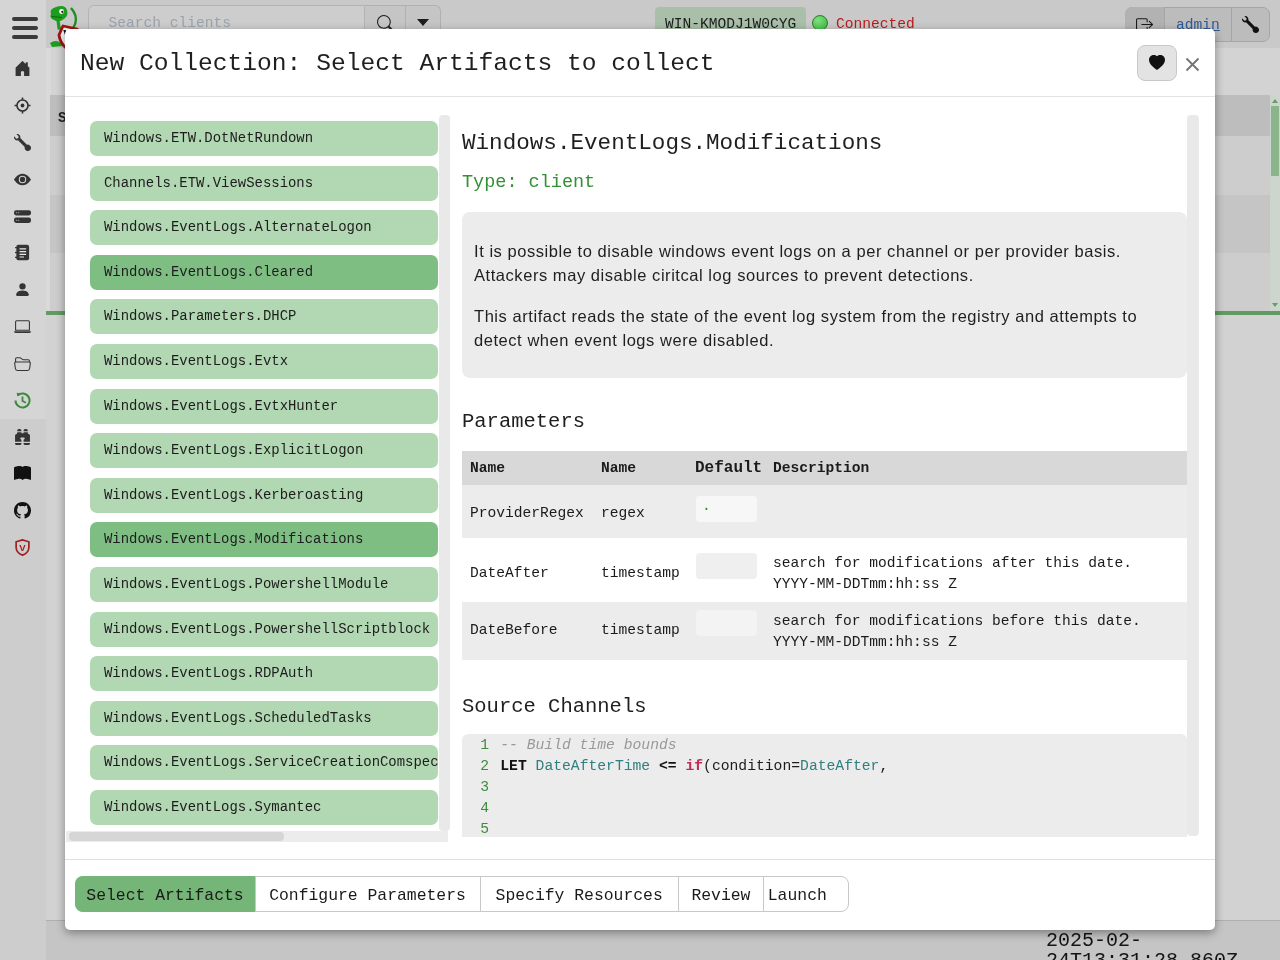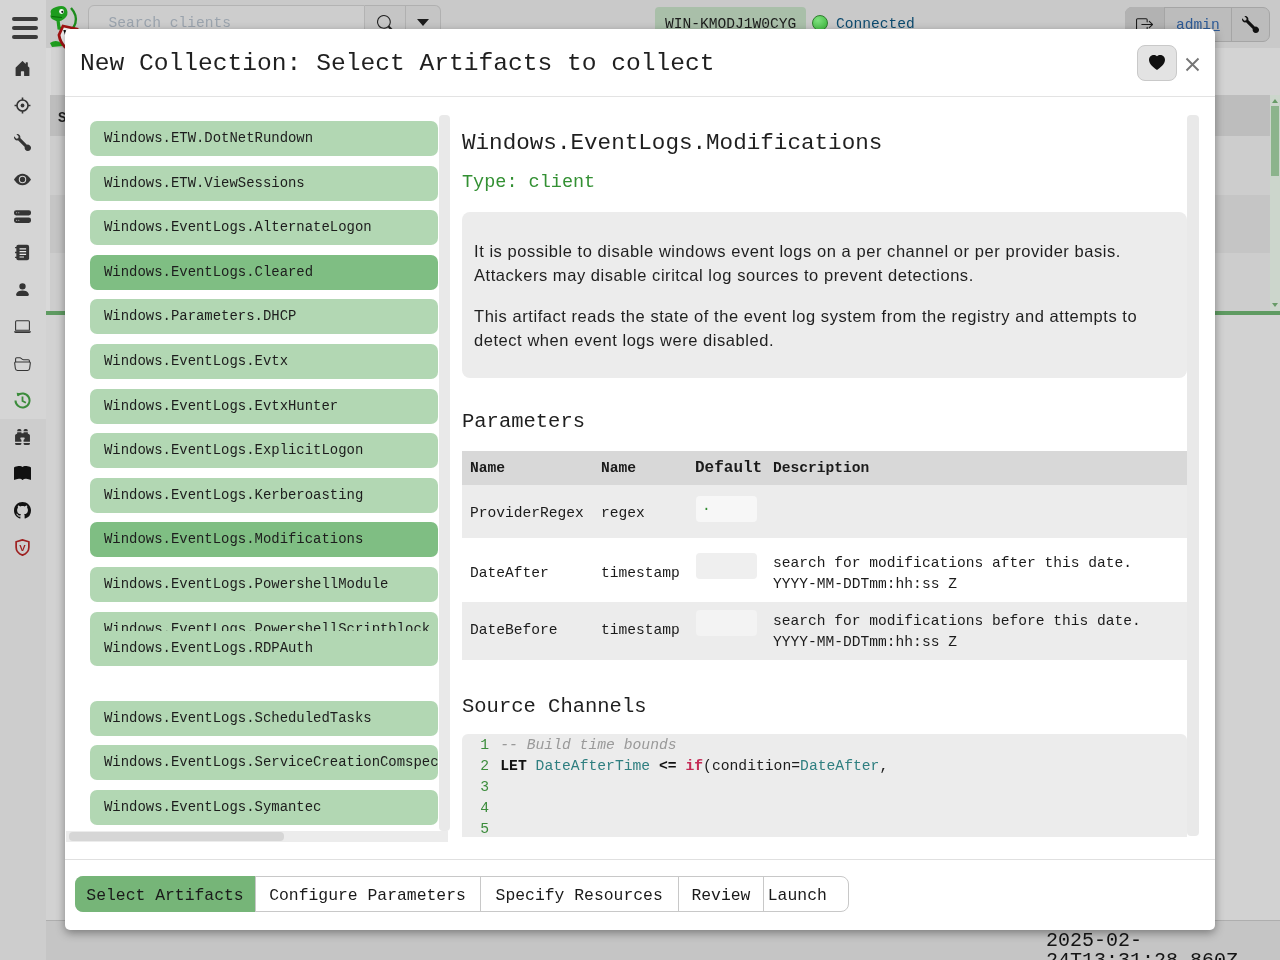--- a/index.html
+++ b/index.html
@@ -32,21 +32,21 @@
 <div class="a" style="left:365px;top:5px;width:41px;height:36px;background:#c5c5c5;border:1px solid #b0b0b0;border-left:none"></div>
 <svg class="a" style="left:377px;top:15px" width="17" height="17" viewBox="0 0 16 16" fill="#222">
     <path d="M11.742 10.344a6.5 6.5 0 1 0-1.397 1.398h-.001q.044.06.098.115l3.85 3.85a1 1 0 0 0 1.415-1.414l-3.85-3.85a1 1 0 0 0-.115-.1zM12 6.5a5.5 5.5 0 1 1-11 0 5.5 5.5 0 0 1 11 0"></path>
   </svg>
 <div class="a" style="left:406px;top:5px;width:35px;height:36px;background:#c5c5c5;border:1px solid #b0b0b0;border-left:none;border-radius:0 6px 6px 0"></div>
 <div class="a" style="left:417px;top:19px;width:0;height:0;border-left:6px solid transparent;border-right:6px solid transparent;border-top:7px solid #1c1c1c"></div>
 
 <div class="a" style="left:655px;top:7px;width:151px;height:34px;background:#a9bfa9;border-radius:4px"></div>
 <div class="a" style="left:665px;top:14px;font-size:14.6px;line-height:20px;color:#1c1c1c">WIN-KMODJ1W0CYG</div>
 <div class="a" style="left:812px;top:15px;width:16px;height:16px;border-radius:50%;background:radial-gradient(circle at 35% 30%,#7fe07f,#35b335);border:1.5px solid #2e7d2e"></div>
-<div class="a" style="left:836px;top:14px;font-size:14.6px;line-height:20px;color:#0c4a6e">Connected</div>
+<div class="a" style="left:836px;top:14px;font-size:14.6px;line-height:20px;color:#b91c1c">Connected</div>
 
 <div class="a" style="left:1124.6px;top:7px;width:145px;height:35px;background:#bcbcbc;border:1px solid #a5a5a5;border-radius:7px"></div>
 <div class="a" style="left:1124.6px;top:7px;width:40px;height:35px;background:#b2b2b2;border-radius:7px 0 0 7px;border-right:1px solid #a5a5a5"></div>
 <svg class="a" style="left:1136px;top:16px" width="17" height="17" viewBox="0 0 16 16" fill="#1a1a1a">
     <path d="M10 12.5a.5.5 0 0 1-.5.5h-8a.5.5 0 0 1-.5-.5v-9a.5.5 0 0 1 .5-.5h8a.5.5 0 0 1 .5.5v2a.5.5 0 0 0 1 0v-2A1.5 1.5 0 0 0 9.5 2h-8A1.5 1.5 0 0 0 0 3.5v9A1.5 1.5 0 0 0 1.5 14h8a1.5 1.5 0 0 0 1.5-1.5v-2a.5.5 0 0 0-1 0z"></path>
     <path d="M15.854 8.354a.5.5 0 0 0 0-.708l-3-3a.5.5 0 0 0-.708.708L14.293 7.5H5.5a.5.5 0 0 0 0 1h8.793l-2.147 2.146a.5.5 0 0 0 .708.708z"></path>
   </svg>
 <div class="a" style="left:1176px;top:15px;font-size:14.6px;line-height:20px;color:#2d5a96;text-decoration:underline">admin</div>
 <div class="a" style="left:1231px;top:7px;width:1px;height:35px;background:#a5a5a5"></div>
 <svg class="a" style="left:1242px;top:16px" width="17" height="17" viewBox="0 0 16 16" fill="#111">
@@ -146,32 +146,32 @@
 <div class="a" style="left:65px;top:96px;width:1150px;height:1px;background:#e3e3e3"></div>
 <div class="a" style="left:1137.3px;top:45.2px;width:39.3px;height:35.8px;background:#e3e3e3;border:1px solid #c9c9c9;border-radius:8px"></div>
 <svg class="a" style="left:1149px;top:55px" width="16" height="16" viewBox="0 0 16 16" fill="#111">
     <path d="M8 1.314C12.438-3.248 23.534 4.735 8 15-7.534 4.736 3.562-3.248 8 1.314"></path>
   </svg>
 <svg class="a" style="left:1184.5px;top:56.5px" width="15" height="15" viewBox="0 0 15 15">
     <path d="M1.5 1.5 L13.5 13.5 M13.5 1.5 L1.5 13.5" stroke="#757575" stroke-width="1.9"></path>
   </svg>
 
 <div class="art" style="top:121.0px">Windows.ETW.DotNetRundown</div>
-<div class="art" style="top:165.6px">Windows.ETW.ViewSessions</div>
+<div class="art" style="top:165.6px">Channels.ETW.ViewSessions</div>
 <div class="art" style="top:210.2px">Windows.EventLogs.AlternateLogon</div>
 <div class="art sel" style="top:254.8px">Windows.EventLogs.Cleared</div>
 <div class="art" style="top:299.4px">Windows.Parameters.DHCP</div>
 <div class="art" style="top:344.0px">Windows.EventLogs.Evtx</div>
 <div class="art" style="top:388.6px">Windows.EventLogs.EvtxHunter</div>
 <div class="art" style="top:433.2px">Windows.EventLogs.ExplicitLogon</div>
 <div class="art" style="top:477.8px">Windows.EventLogs.Kerberoasting</div>
 <div class="art sel" style="top:522.4px">Windows.EventLogs.Modifications</div>
 <div class="art" style="top:567.0px">Windows.EventLogs.PowershellModule</div>
 <div class="art" style="top:611.6px">Windows.EventLogs.PowershellScriptblock</div>
-<div class="art" style="top:631px">Windows.EventLogs.RDPAuth</div>
+<div class="art" style="top:656px">Windows.EventLogs.RDPAuth</div>
 <div class="art" style="top:700.8px">Windows.EventLogs.ScheduledTasks</div>
 <div class="art" style="top:745.4px">Windows.EventLogs.ServiceCreationComspec</div>
 <div class="art" style="top:790.0px">Windows.EventLogs.Symantec</div>
 
 <div class="a" style="left:438.7px;top:114.7px;width:11.3px;height:716px;background:#e9e9e9;border-radius:4px"></div>
 
 <div class="a" style="left:66px;top:830.6px;width:382px;height:11.4px;background:#ececec"></div>
 <div class="a" style="left:69px;top:832.2px;width:215px;height:8.4px;background:#d6d6d6;border-radius:4px"></div>
 
 <div class="a" style="left:1187.2px;top:115.2px;width:12px;height:720.8px;background:#e9e9e9;border-radius:4px"></div>

